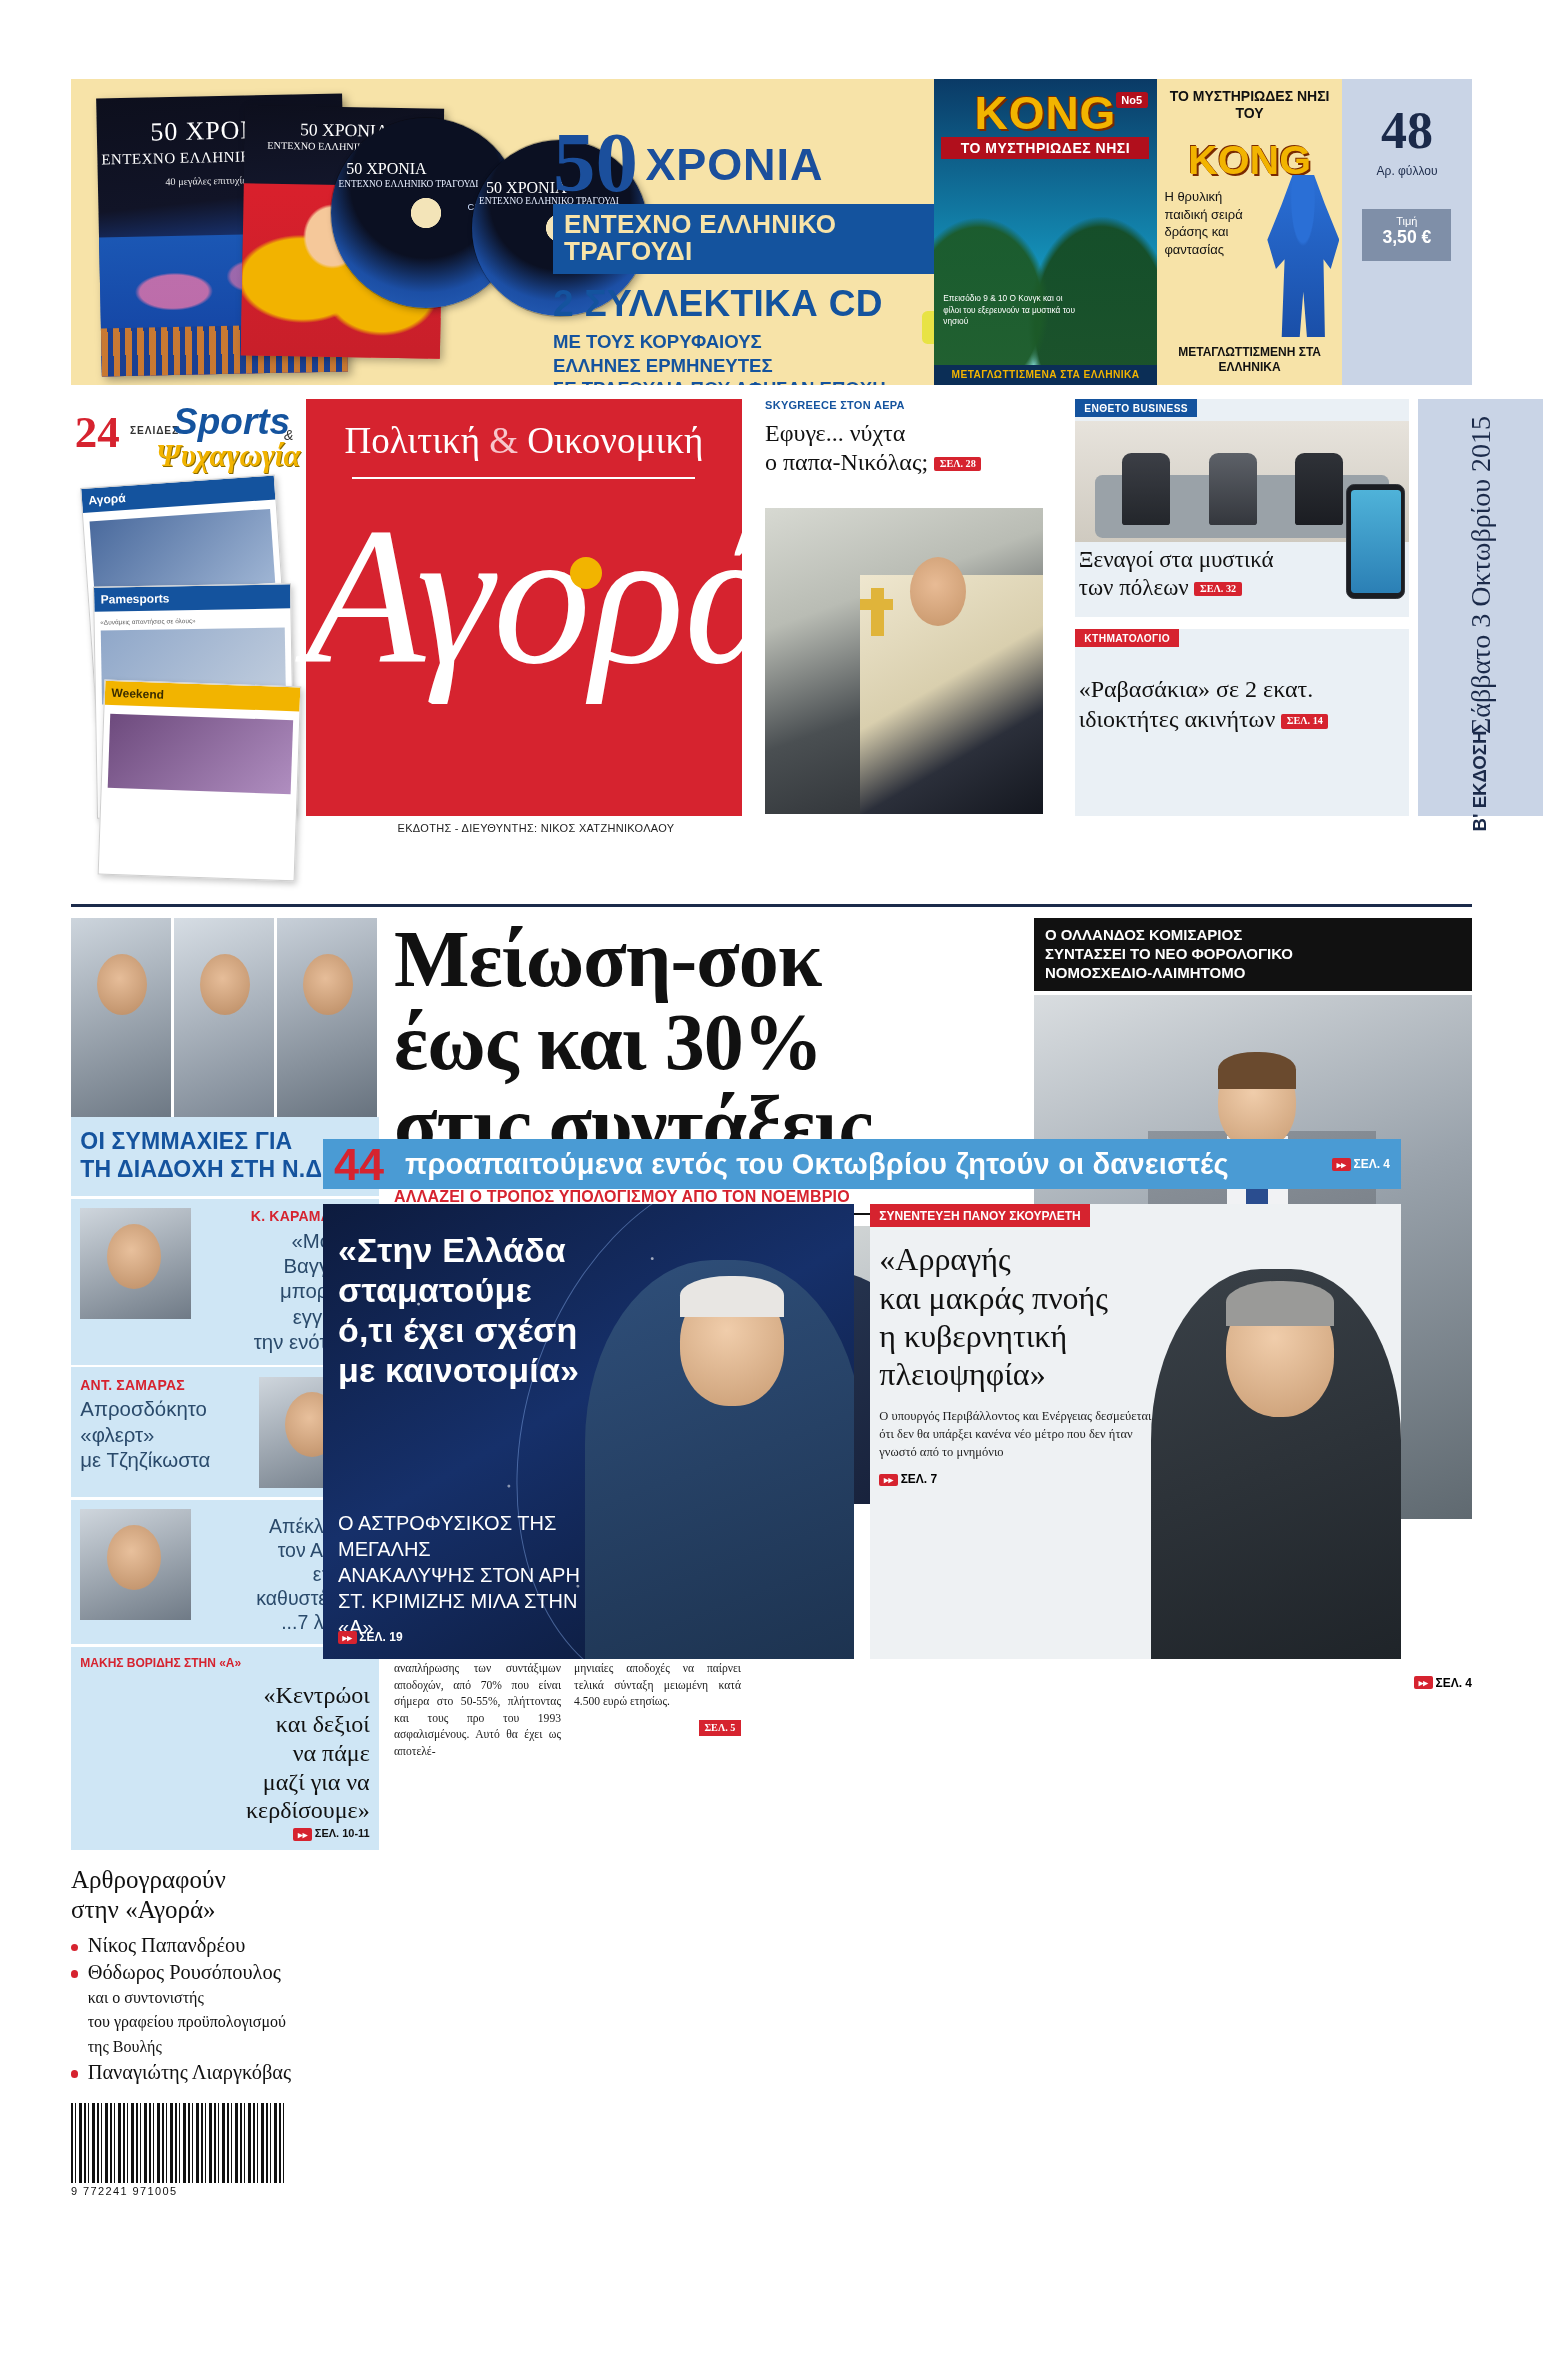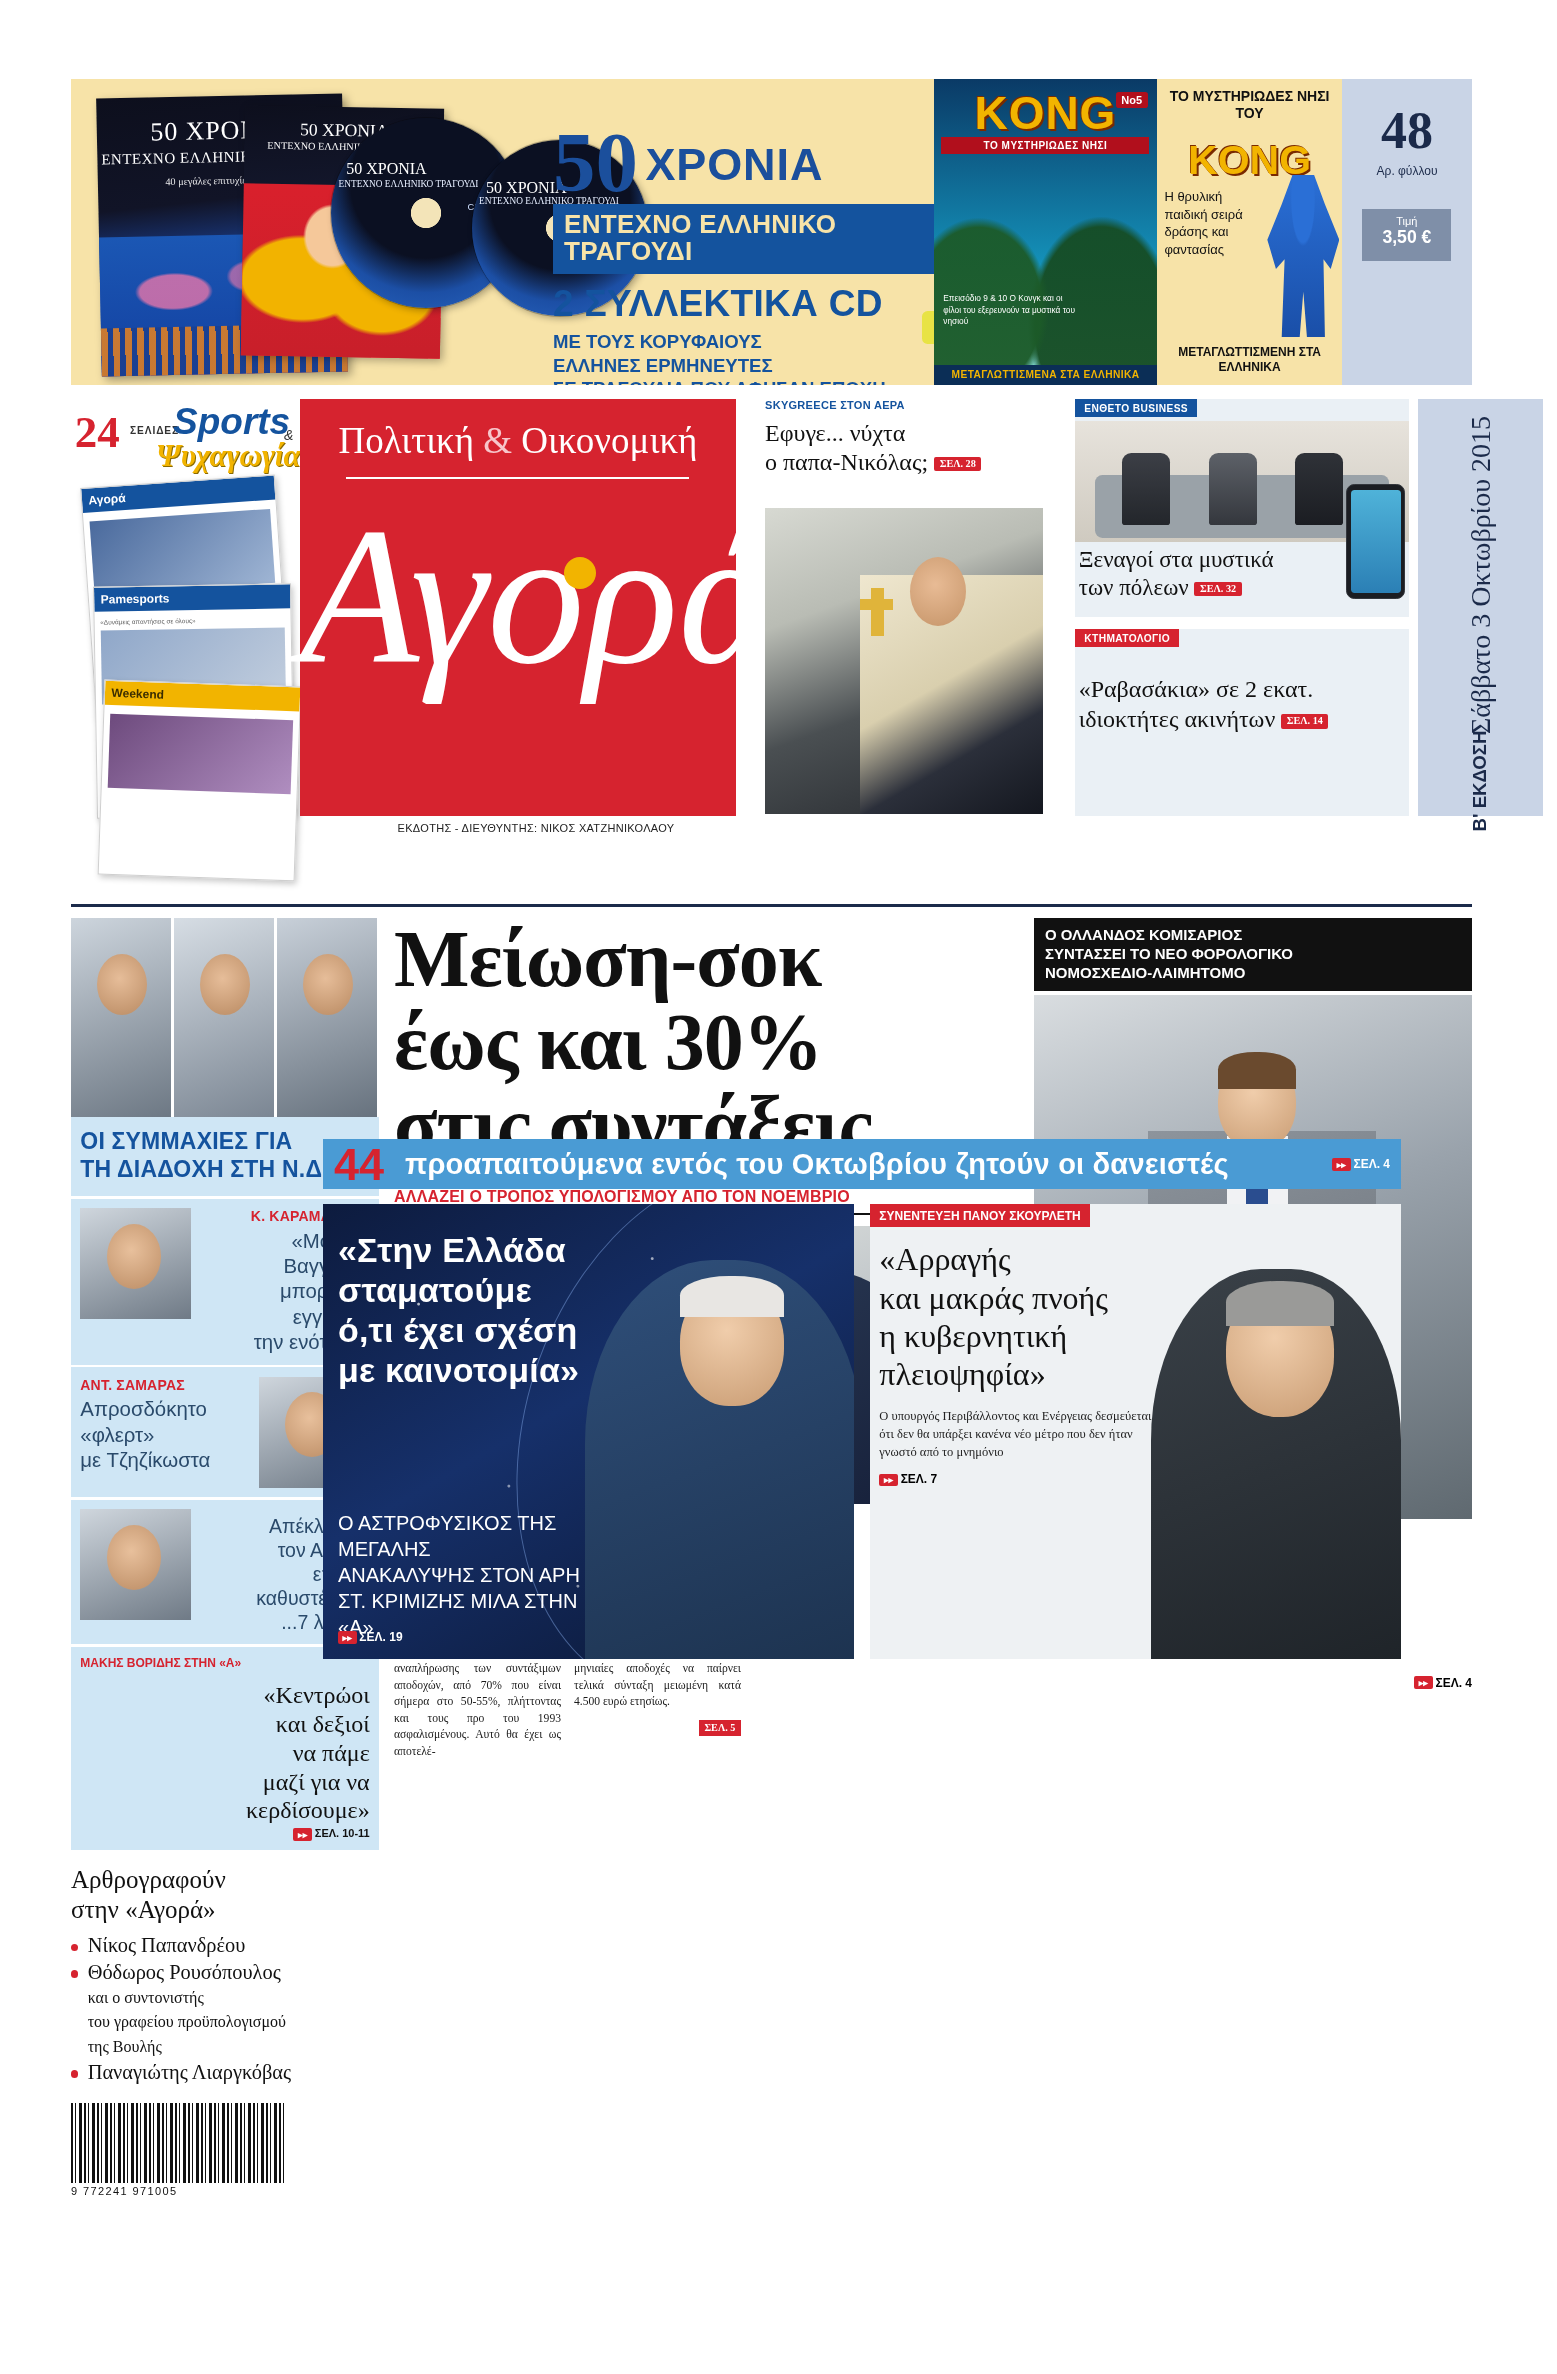--- a/index.html
+++ b/index.html
@@ -108,21 +108,21 @@
   .kong-wrap{ position:absolute; left:934px; top:79px; width:223px; height:306px; overflow:hidden;
      background: linear-gradient(#0a3a66, #0d6fa0 45%, #12a6c9 70%, #79d6c8 100%);}
   .kong-wrap .sky{position:absolute;inset:0;
      background:
        radial-gradient(ellipse at 20% 75%, rgba(28,90,40,.95) 0 25%, transparent 28%),
        radial-gradient(ellipse at 75% 80%, rgba(22,76,35,.95) 0 28%, transparent 31%),
        linear-gradient(#0a3a66,#1490b8 60%,#8fdcc9 100%);}
   .kong-title{position:absolute;left:7.4px;top:7.4px;width:208px;text-align:center;
      font-family:"Liberation Sans",sans-serif;font-weight:bold;font-size:46px;color:#f2b400;
      text-shadow:1.9px 1.9px 0 #7a2a00, -0.9px -0.9px 0 #7a2a00; letter-spacing:0.9px;}
-  .kong-sub{position:absolute;left:7.4px;top:58px;width:208px;text-align:center;color:#fff;font-size:10px;
+  .kong-sub{position:absolute;left:7.4px;top:58px;width:208px;text-align:center;color:#fff;font-size:14px;
      font-weight:bold;background:#b10f1c;padding:2.8px 0;letter-spacing:0.5px;}
   .kong-no{position:absolute;right:9.3px;top:13px;background:#b10f1c;color:#fff;font-size:11px;font-weight:bold;
      padding:1.9px 5.6px;border-radius:2.8px;}
   .kong-ep{position:absolute;left:9.3px;bottom:58px;width:139px;color:#fff;font-size:8.3px;line-height:1.35;}
   .kong-foot{position:absolute;left:0;bottom:0;width:100%;background:#0b2e56;color:#f2b400;
      font-size:10.2px;font-weight:bold;text-align:center;padding:4.6px 0;letter-spacing:0.4px;}
 
   .kong-right{position:absolute;left:1157px;top:79px;width:186px;height:306px;background:#f7e3a8;}
   .kong-right .k1{position:absolute;left:5.6px;top:9.3px;width:174px;color:#111;font-size:14px;font-weight:bold;
      line-height:1.2;text-align:center;}
@@ -163,21 +163,21 @@
   #ps1{left:7.4px;top:0;width:195px;height:232px;transform:rotate(-4deg);}
   #ps2{left:15px;top:104px;width:198px;height:232px;transform:rotate(-1deg);}
   #ps3{left:20.4px;top:202px;width:197px;height:195px;transform:rotate(2deg);}
   .ps-head{height:24px;background:#14539e;color:#fff;font-size:12px;font-weight:bold;padding:4.6px 6.5px;}
   .ps-head.y{background:#f2b400;color:#3a2d00;}
   .ps-body{padding:5.6px;font-size:6.5px;color:#666;line-height:1.5;}
   .ps-img{height:74px;margin:3.7px 0;background:linear-gradient(135deg,#8fa7c9,#c2cede);}
   .ps-img.p{background:linear-gradient(135deg,#6d4a7d,#b08ec0);}
   .ps-img.g{background:linear-gradient(135deg,#4a6a9d,#9fb5d4);}
 
-  .logo-box{position:absolute;left:229px;top:0;width:436px;height:417px;background:#d6232f;}
+  .logo-box{position:absolute;left:235px;top:0;width:436px;height:417px;background:#d6232f;}
   .logo-pol{position:absolute;left:0;top:20.4px;width:436px;text-align:center;color:#fff;
      font-family:"Liberation Serif",serif;font-size:37px;}
   .logo-pol .amp{color:#f7c6cb;}
   .logo-rule{position:absolute;left:46px;top:78px;width:343px;height:1.9px;background:#fff;}
   .logo-agora{position:absolute;left:0;top:100px;width:436px;text-align:center;color:#fff;
      font-family:"Liberation Serif",serif;font-size:195px;line-height:1; font-style:italic; font-weight:normal;}
   .logo-dot{position:absolute;left:264px;top:158px;width:32px;height:32px;border-radius:50%;background:#f2b400;}
   .logo-credit{position:absolute;left:247px;top:423px;width:436px;text-align:center;font-size:11px;
      color:#222;letter-spacing:0.3px;}
 

